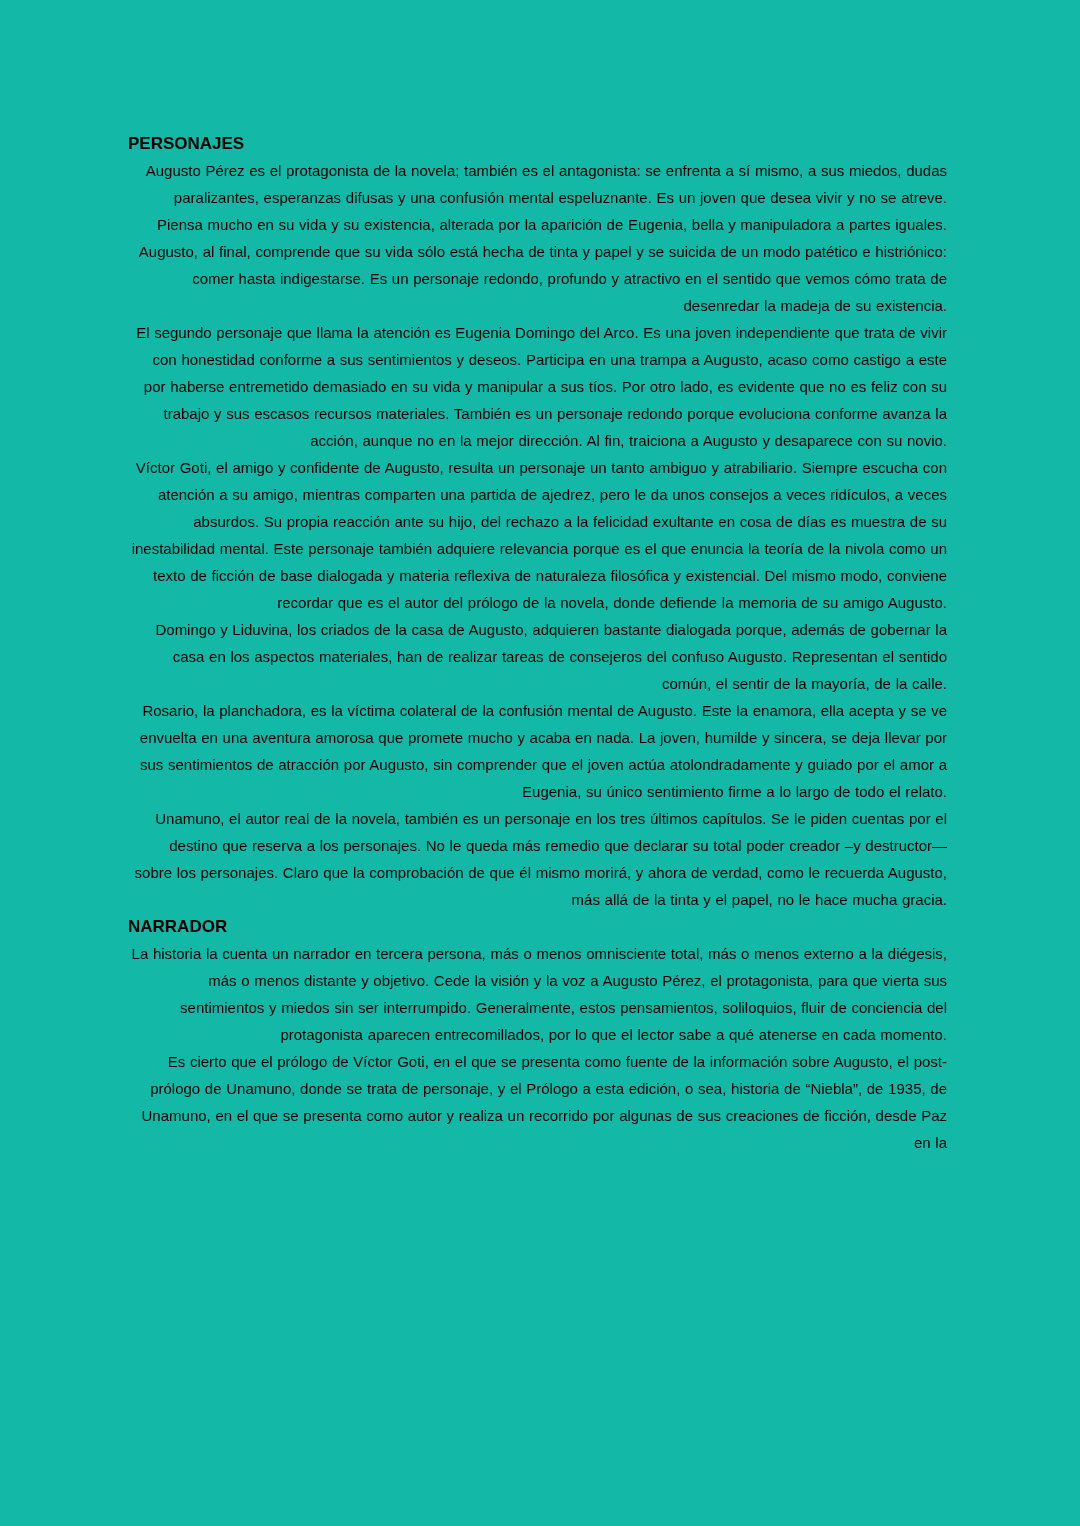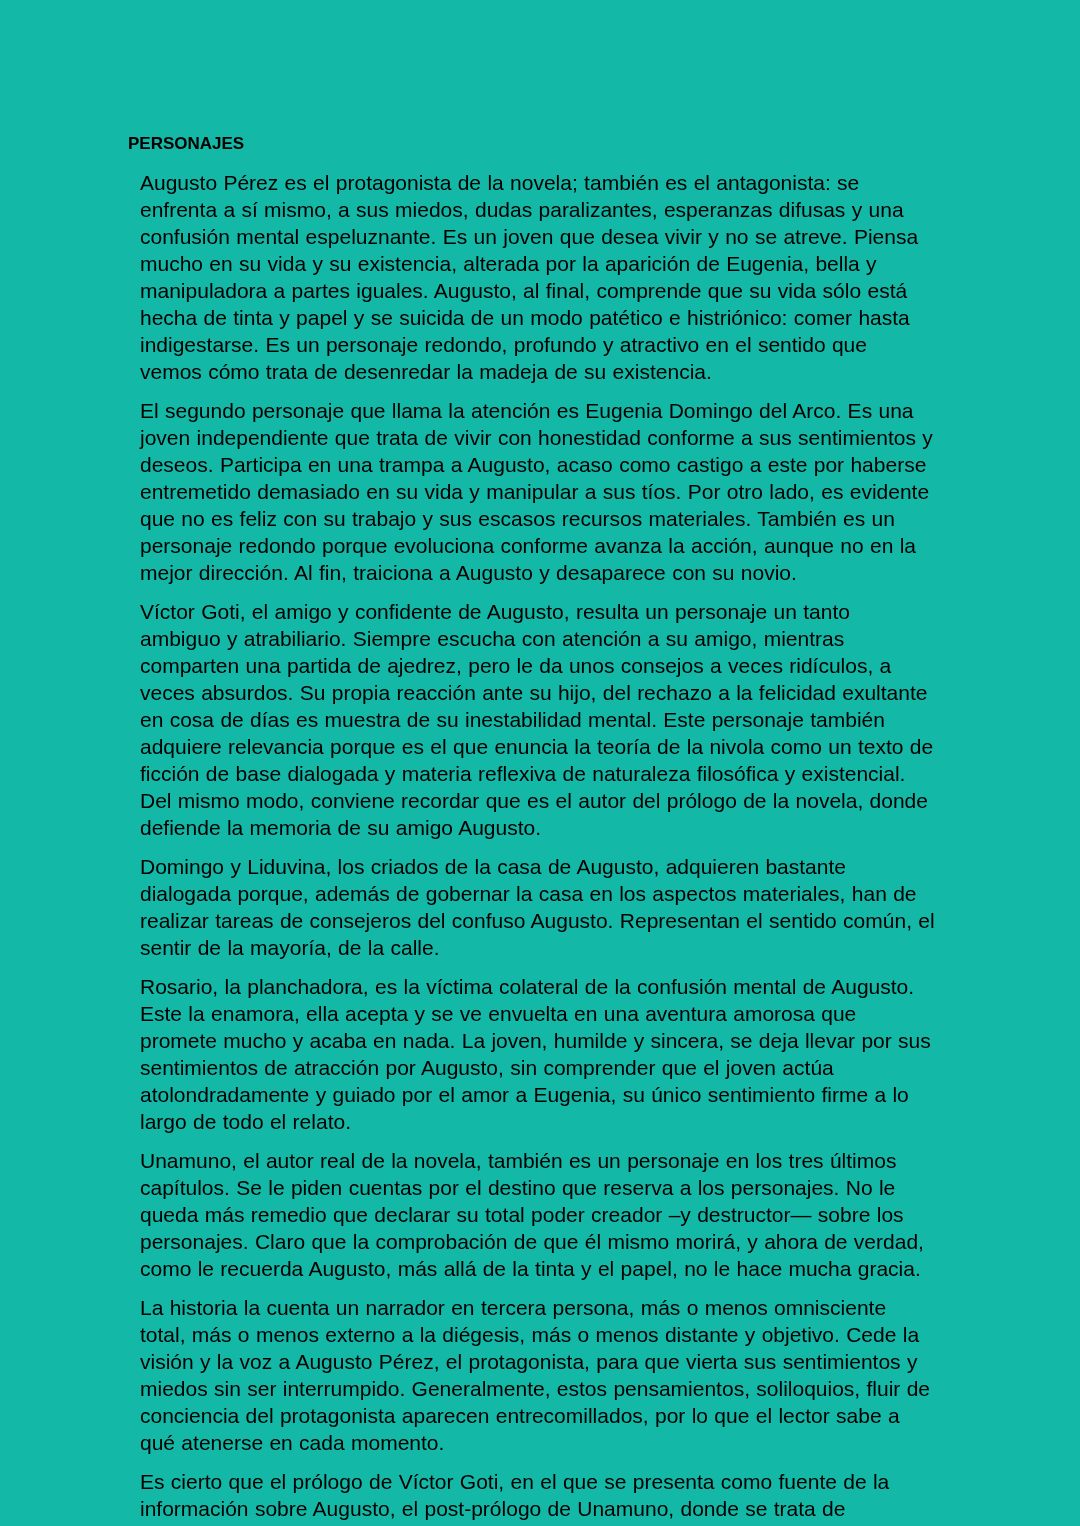--- a/index.html
+++ b/index.html
@@ -21,26 +21,26 @@
     background: #14b8a6;
   }
   .doc-heading {
     font-size: 17px;
     line-height: 27px;
     font-weight: 700;
     margin: 0;
     padding: 0;
   }
   .doc-paragraph {
-    font-size: 21px;
+    font-size: 15px;
     line-height: 27px;
     font-weight: 400;
-    margin: 12px;
+    margin: 0;
     padding: 0;
-    text-align: left;
+    text-align: right;
     word-spacing: 0.5px;
   }
 </style>
 </head>
 <body>
 
 <div class="page">
 
   <h2 class="doc-heading">PERSONAJES</h2>
 
@@ -49,18 +49,19 @@
   <p class="doc-paragraph">El segundo personaje que llama la atención es Eugenia Domingo del Arco. Es una joven independiente que trata de vivir con honestidad conforme a sus sentimientos y deseos. Participa en una trampa a Augusto, acaso como castigo a este por haberse entremetido demasiado en su vida y manipular a sus tíos. Por otro lado, es evidente que no es feliz con su trabajo y sus escasos recursos materiales. También es un personaje redondo porque evoluciona conforme avanza la acción, aunque no en la mejor dirección. Al fin, traiciona a Augusto y desaparece con su novio.</p>
 
   <p class="doc-paragraph">Víctor Goti, el amigo y confidente de Augusto, resulta un personaje un tanto ambiguo y atrabiliario. Siempre escucha con atención a su amigo, mientras comparten una partida de ajedrez, pero le da unos consejos a veces ridículos, a veces absurdos. Su propia reacción ante su hijo, del rechazo a la felicidad exultante en cosa de días es muestra de su inestabilidad mental. Este personaje también adquiere relevancia porque es el que enuncia la teoría de la nivola como un texto de ficción de base dialogada y materia reflexiva de naturaleza filosófica y existencial. Del mismo modo, conviene recordar que es el autor del prólogo de la novela, donde defiende la memoria de su amigo Augusto.</p>
 
   <p class="doc-paragraph">Domingo y Liduvina, los criados de la casa de Augusto, adquieren bastante dialogada porque, además de gobernar la casa en los aspectos materiales, han de realizar tareas de consejeros del confuso Augusto. Representan el sentido común, el sentir de la mayoría, de la calle.</p>
 
   <p class="doc-paragraph">Rosario, la planchadora, es la víctima colateral de la confusión mental de Augusto. Este la enamora, ella acepta y se ve envuelta en una aventura amorosa que promete mucho y acaba en nada. La joven, humilde y sincera, se deja llevar por sus sentimientos de atracción por Augusto, sin comprender que el joven actúa atolondradamente y guiado por el amor a Eugenia, su único sentimiento firme a lo largo de todo el relato.</p>
 
   <p class="doc-paragraph">Unamuno, el autor real de la novela, también es un personaje en los tres últimos capítulos. Se le piden cuentas por el destino que reserva a los personajes. No le queda más remedio que declarar su total poder creador –y destructor— sobre los personajes. Claro que la comprobación de que él mismo morirá, y ahora de verdad, como le recuerda Augusto, más allá de la tinta y el papel, no le hace mucha gracia.</p>
 
+  <h2 class="doc-heading">NARRADOR</h2>
 
   <p class="doc-paragraph">La historia la cuenta un narrador en tercera persona, más o menos omnisciente total, más o menos externo a la diégesis, más o menos distante y objetivo. Cede la visión y la voz a Augusto Pérez, el protagonista, para que vierta sus sentimientos y miedos sin ser interrumpido. Generalmente, estos pensamientos, soliloquios, fluir de conciencia del protagonista aparecen entrecomillados, por lo que el lector sabe a qué atenerse en cada momento.</p>
 
   <p class="doc-paragraph">Es cierto que el prólogo de Víctor Goti, en el que se presenta como fuente de la información sobre Augusto, el post-prólogo de Unamuno, donde se trata de personaje, y el Prólogo a esta edición, o sea, historia de “Niebla”, de 1935, de Unamuno, en el que se presenta como autor y realiza un recorrido por algunas de sus creaciones de ficción, desde Paz en la</p>
 
 </div>
 
 </body></html>

